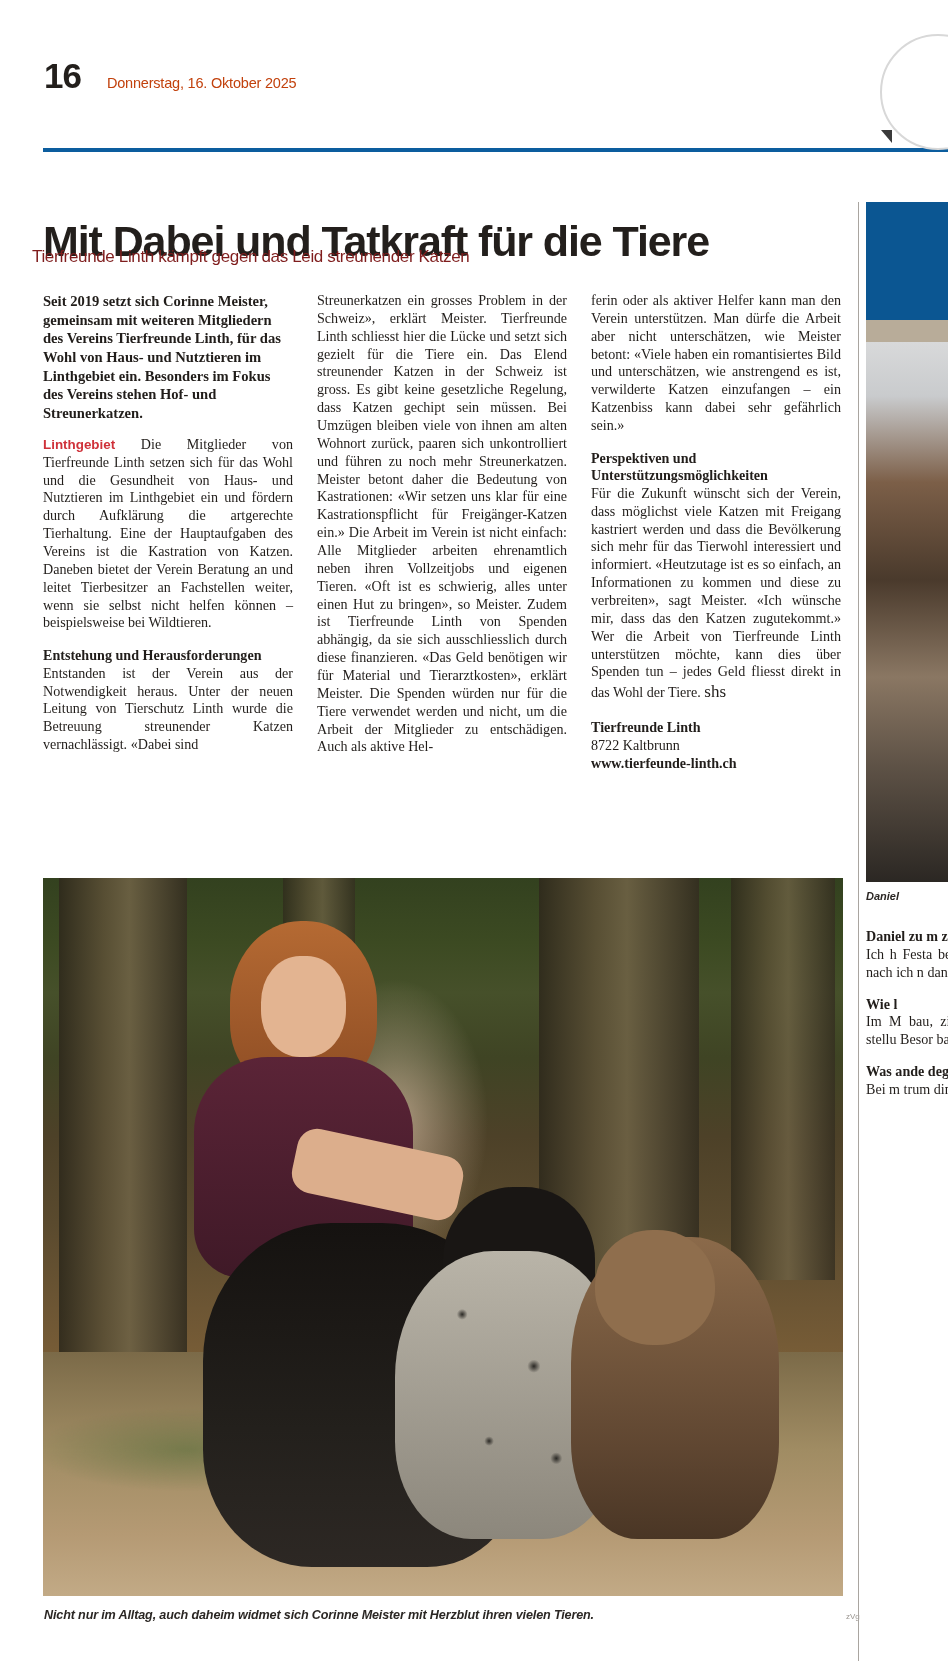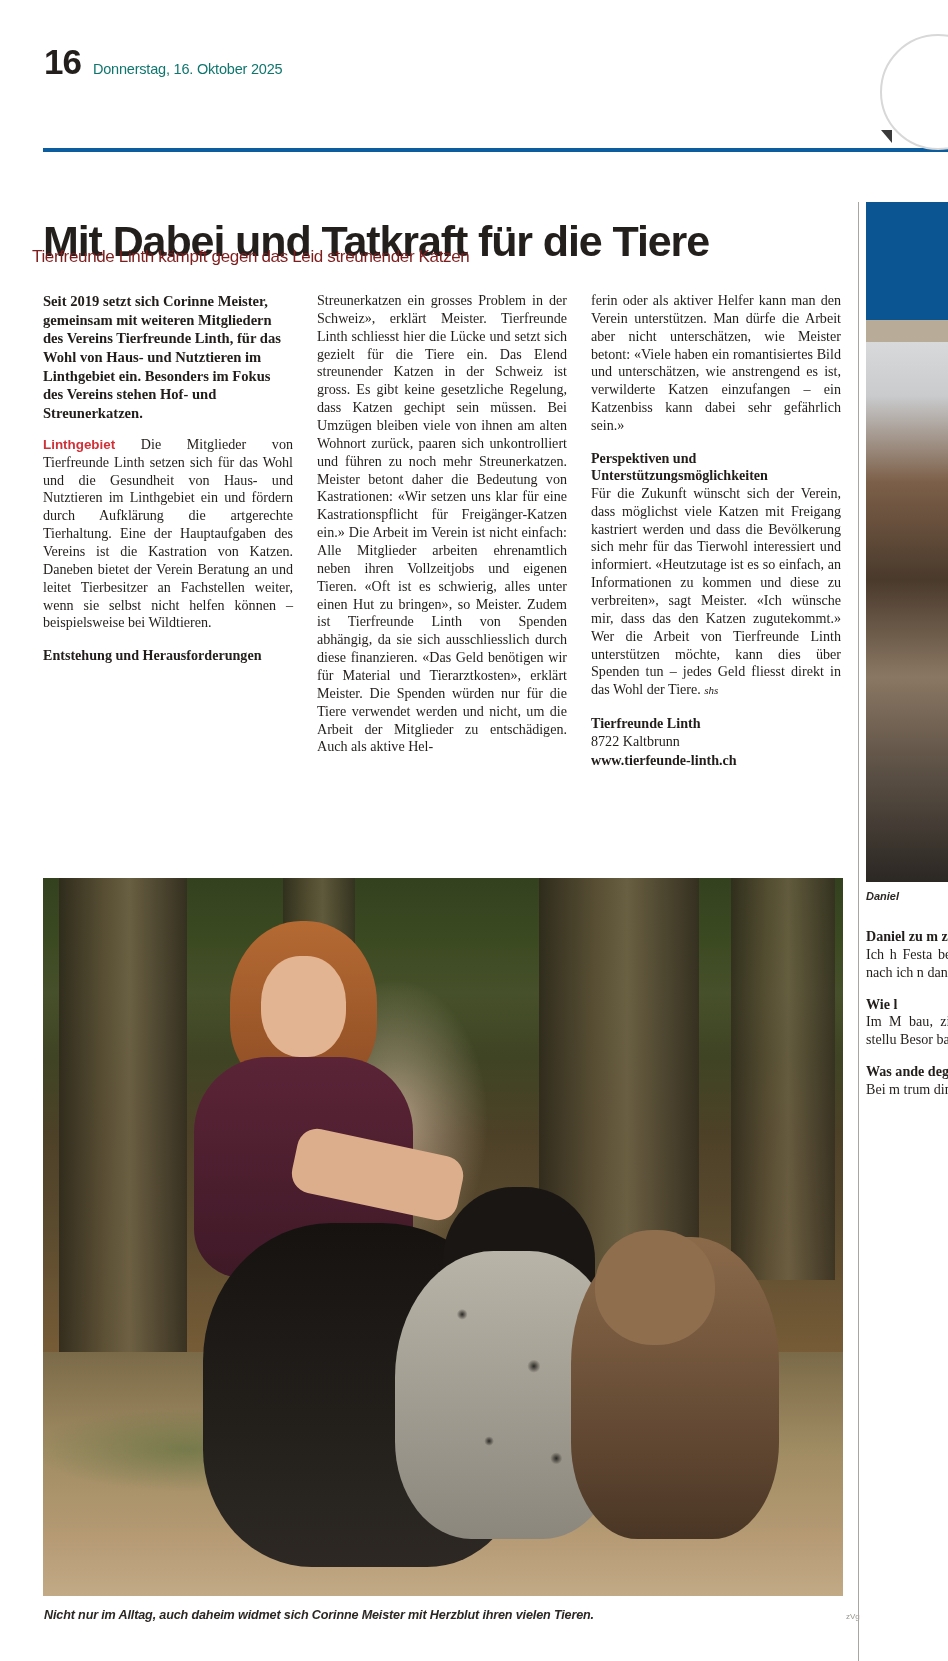--- a/index.html
+++ b/index.html
@@ -13,37 +13,37 @@
     position: relative;
     overflow: hidden;
     font-family: "Liberation Serif", serif;
     color: #211d1a;
   }
 
   
   .masthead {
     position: absolute;
     left: 44px;
-    top: 44px;
+    top: 58px;
     display: flex;
     align-items: baseline;
-    gap: 12px;
+    gap: 26px;
   }
   .page-number {
     font-family: "Liberation Sans", sans-serif;
     font-weight: bold;
     font-size: 35px;
     letter-spacing: -1px;
     color: #231f1c;
     line-height: 1;
   }
   .page-date {
     font-family: "Liberation Sans", sans-serif;
     font-size: 14.5px;
-    color: #0f766e;
+    color: #c2410c;
     letter-spacing: -0.2px;
   }
 
   .masthead-rule {
     position: absolute;
     left: 43px;
     top: 148px;
     width: 905px;
     height: 4px;
     background: #0c5d9e;
@@ -127,22 +127,21 @@
     font-size: 13.4px;
     color: #cf3139;
   }
   .sub-title {
     font-weight: bold;
     margin-top: 15px !important;
     text-align: left;
     line-height: 1.24;
   }
   .byline {
-    font-style: italic;
-    font-size: 11px;
+    font-size: 17px;
   }
   .contact {
     margin-top: 15px !important;
     text-align: left;
     line-height: 1.3;
   }
   .contact .strong { font-weight: bold; }
   .contact .url { font-weight: bold; }
 
   
@@ -379,20 +378,21 @@
 
 <h1 class="headline">Mit Dabei und Tatkraft für die Tiere</h1>
 <div class="subhead">Tierfreunde Linth kämpft gegen das Leid streunender Katzen</div>
 
 <div class="cols">
 
   <div class="col">
     <p class="lead">Seit 2019 setzt sich Corinne Meister, gemeinsam mit weiteren Mitgliedern des Vereins Tierfreunde Linth, für das Wohl von Haus- und Nutztieren im Linthgebiet ein. Besonders im Fokus des Vereins stehen Hof- und Streunerkatzen.</p>
     <p><span class="dateline">Linthgebiet</span> <span>Die Mitglieder von Tierfreunde Linth setzen sich für das Wohl und die Gesundheit von Haus- und Nutztieren im Linthgebiet ein und fördern durch Aufklärung die artgerechte Tierhaltung. Eine der Hauptaufgaben des Vereins ist die Kastration von Katzen. Daneben bietet der Verein Beratung an und leitet Tierbesitzer an Fachstellen weiter, wenn sie selbst nicht helfen können – beispielsweise bei Wildtieren.</span></p>
     <p class="sub-title">Entstehung und Herausforderungen</p>
+    <p>Entstanden ist der Verein aus der Notwendigkeit heraus. Unter der neuen Leitung von Tierschutz Linth wurde die Betreuung streunender Katzen vernachlässigt. «Dabei sind</p>
   </div>
 
   <div class="col">
     <p>Streunerkatzen ein grosses Problem in der Schweiz», erklärt Meister. Tierfreunde Linth schliesst hier die Lücke und setzt sich gezielt für die Tiere ein. Das Elend streunender Katzen in der Schweiz ist gross. Es gibt keine gesetzliche Regelung, dass Katzen gechipt sein müssen. Bei Umzügen bleiben viele von ihnen am alten Wohnort zurück, paaren sich unkontrolliert und führen zu noch mehr Streunerkatzen. Meister betont daher die Bedeutung von Kastrationen: «Wir setzen uns klar für eine Kastrationspflicht für Freigänger-Katzen ein.» Die Arbeit im Verein ist nicht einfach: Alle Mitglieder arbeiten ehrenamtlich neben ihren Vollzeitjobs und eigenen Tieren. «Oft ist es schwierig, alles unter einen Hut zu bringen», so Meister. Zudem ist Tierfreunde Linth von Spenden abhängig, da sie sich ausschliesslich durch diese finanzieren. «Das Geld benötigen wir für Material und Tierarztkosten», erklärt Meister. Die Spenden würden nur für die Tiere verwendet werden und nicht, um die Arbeit der Mitglieder zu entschädigen. Auch als aktive Hel-</p>
   </div>
 
   <div class="col">
     <p>ferin oder als aktiver Helfer kann man den Verein unterstützen. Man dürfe die Arbeit aber nicht unterschätzen, wie Meister betont: «Viele haben ein romantisiertes Bild und unterschätzen, wie anstrengend es ist, verwilderte Katzen einzufangen – ein Katzenbiss kann dabei sehr gefährlich sein.»</p>
     <p class="sub-title">Perspektiven und Unterstützungsmöglichkeiten</p>
     <p><span>Für die Zukunft wünscht sich der Verein, dass möglichst viele Katzen mit Freigang kastriert werden und dass die Bevölkerung sich mehr für das Tierwohl interessiert und informiert. «Heutzutage ist es so einfach, an Informationen zu kommen und diese zu verbreiten», sagt Meister. «Ich wünsche mir, dass das den Katzen zugutekommt.» Wer die Arbeit von Tierfreunde Linth unterstützen möchte, kann dies über Spenden tun – jedes Geld fliesst direkt in das Wohl der Tiere.</span> <span class="byline">shs</span></p>

